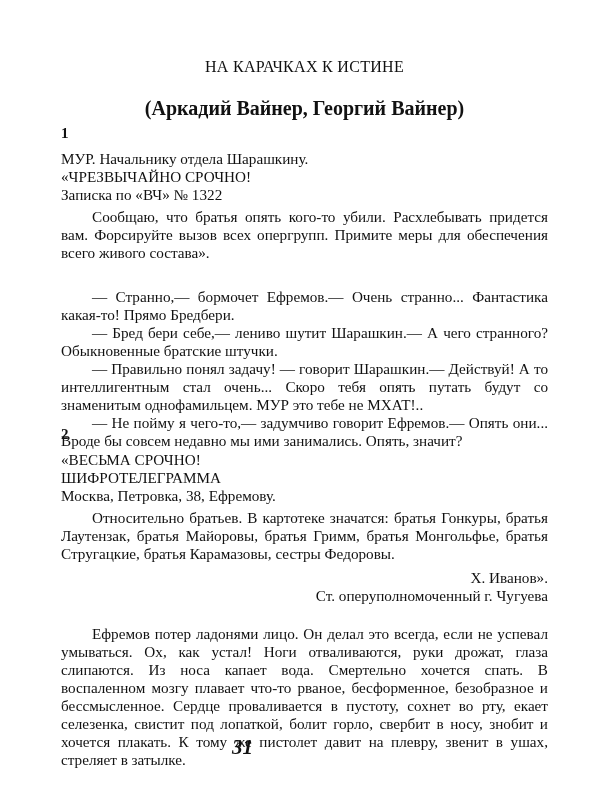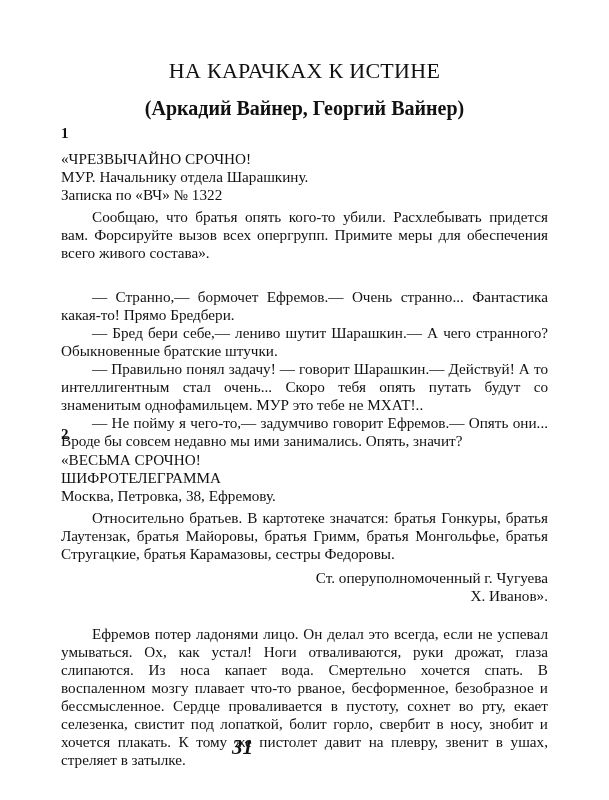--- a/index.html
+++ b/index.html
@@ -1,58 +1,58 @@
 <!DOCTYPE html>
 <html><head>
 <meta charset="utf-8">
 <style>
   html, body { margin:0; padding:0; background:#fff; }
   body { width:609px; height:800px; position:relative; overflow:hidden; color:#111;
          font-family:"Liberation Serif","DejaVu Serif",serif; }
   .title { position:absolute; left:0; width:609px; top:58px; text-align:center;
-           font-size:22px; letter-spacing:0.3px; }
+           font-size:16px; letter-spacing:0.3px; }
   .authors { position:absolute; left:0; width:609px; top:97px; text-align:center;
              font-size:20px; font-weight:bold; }
   .block { position:absolute; left:61px; width:487px; font-size:15.2px; line-height:18px; }
   .num { font-weight:bold; font-size:15px; }
   .p { text-indent:31px; text-align:justify; margin:0; }
   .p-noind { margin:0; }
   .right { text-align:right; margin:0; }
   .pagenum { position:absolute; left:0; width:485px; top:735px; text-align:center;
              font-size:21px; font-weight:bold;font-style:italic; }
 </style>
 </head>
 <body>
 
 <div class="title">НА КАРАЧКАХ К ИСТИНЕ</div>
 <div class="authors">(Аркадий Вайнер, Георгий Вайнер)</div>
 
 <div class="block" style="top:124px;">
   <div class="num">1</div>
   <div style="height:8px"></div>
+  <p class="p-noind">МУР. Начальнику отдела Шарашкину.</p>
   <p class="p-noind">«ЧРЕЗВЫЧАЙНО СРОЧНО!</p>
-  <p class="p-noind">МУР. Начальнику отдела Шарашкину.</p>
   <p class="p-noind">Записка по «ВЧ» № 1322</p>
   <div style="height:4px"></div>
   <p class="p">Сообщаю, что братья опять кого-то убили. Расхлебывать придется вам. Форсируйте вызов всех опергрупп. Примите меры для обеспечения всего живого состава».</p>
   <div style="height:26px"></div>
   <p class="p">— Странно,— бормочет Ефремов.— Очень странно... Фантастика какая-то! Прямо Бредбери.</p>
   <p class="p">— Бред бери себе,— лениво шутит Шарашкин.— А чего странного? Обыкновенные братские штучки.</p>
   <p class="p">— Правильно понял задачу! — говорит Шарашкин.— Действуй! А то интеллигентным стал очень... Скоро тебя опять путать будут со знаменитым однофамильцем. МУР это тебе не МХАТ!..</p>
   <p class="p">— Не пойму я чего-то,— задумчиво говорит Ефремов.— Опять они... Вроде бы совсем недавно мы ими занимались. Опять, значит?</p>
 </div>
 
 <div class="block" style="top:425px;">
   <div class="num">2</div>
   <div style="height:8px"></div>
   <p class="p-noind">«ВЕСЬМА СРОЧНО!</p>
   <p class="p-noind">ШИФРОТЕЛЕГРАММА</p>
   <p class="p-noind">Москва, Петровка, 38, Ефремову.</p>
   <div style="height:4px"></div>
   <p class="p">Относительно братьев. В картотеке значатся: братья Гонкуры, братья Лаутензак, братья Майоровы, братья Гримм, братья Монгольфье, братья Стругацкие, братья Карамазовы, сестры Федоровы.</p>
   <div style="height:6px"></div>
+  <p class="right">Х. Иванов».</p>
   <p class="right">Ст. оперуполномоченный г. Чугуева</p>
-  <p class="right">Х. Иванов».</p>
   <div style="height:20px"></div>
   <p class="p">Ефремов потер ладонями лицо. Он делал это всегда, если не успевал умываться. Ох, как устал! Ноги отваливаются, руки дрожат, глаза слипаются. Из носа капает вода. Смертельно хочется спать. В воспаленном мозгу плавает что-то рваное, бесформенное, безобразное и бессмысленное. Сердце проваливается в пустоту, сохнет во рту, екает селезенка, свистит под лопаткой, болит горло, свербит в носу, знобит и хочется плакать. К тому же пистолет давит на плевру, звенит в ушах, стреляет в затылке.</p>
 </div>
 
 <div class="pagenum">31</div>
 
 </body></html>

